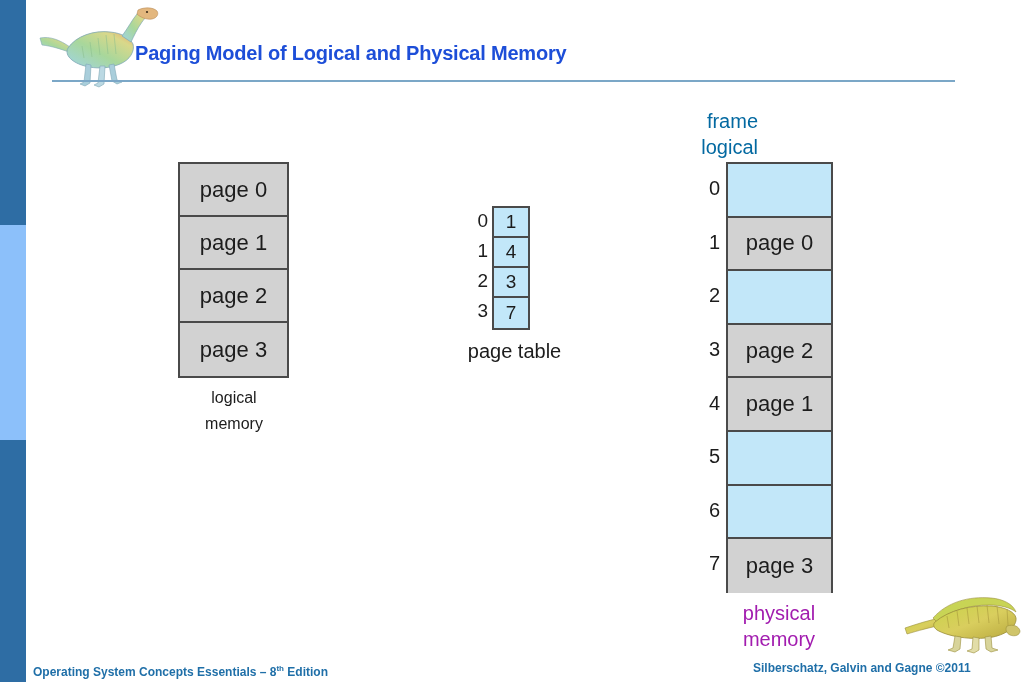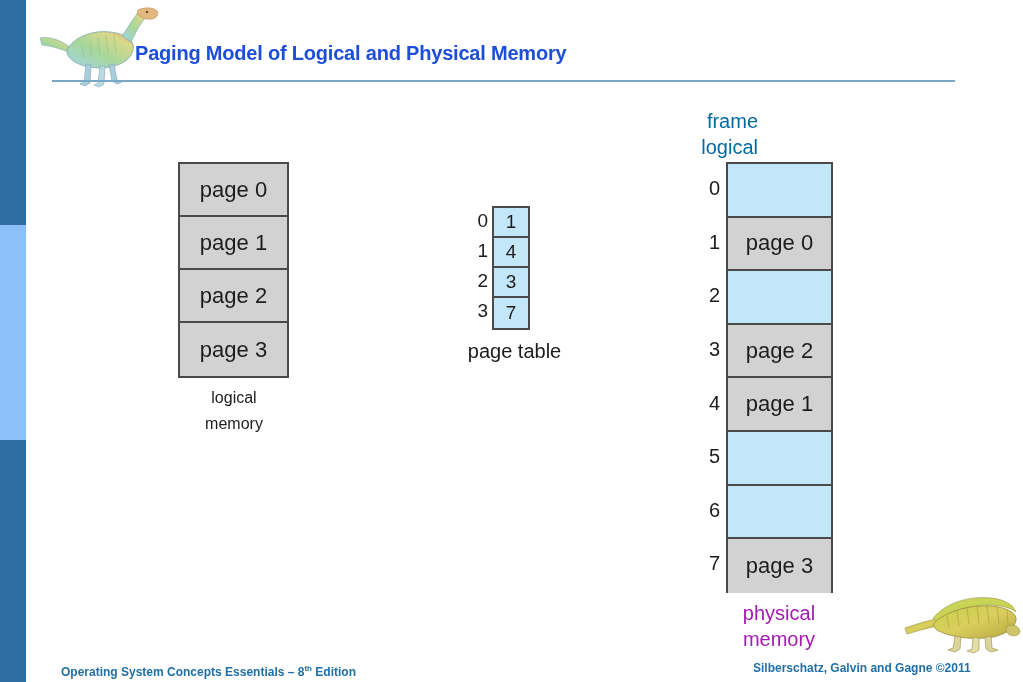--- a/index.html
+++ b/index.html
@@ -160,21 +160,21 @@
   }
 
   
   .footer-txt {
     position: absolute;
     font-size: 12px;
     font-weight: bold;
     color: #1F6FA8;
     white-space: nowrap;
   }
-  #footer-left  { left: 33px;  top: 664px; margin-left: 28px; }
+  #footer-left  { left: 33px;  top: 664px; }
   #footer-mid   { left: 487px; top: 664px; margin-top: 39px; }
   #footer-right { left: 753px; top: 661px; }
   sup { font-size: 8px; }
 </style>
 </head>
 <body>
 
 <div id="slide">
 
   <div class="railbar" id="rail-top"></div>

